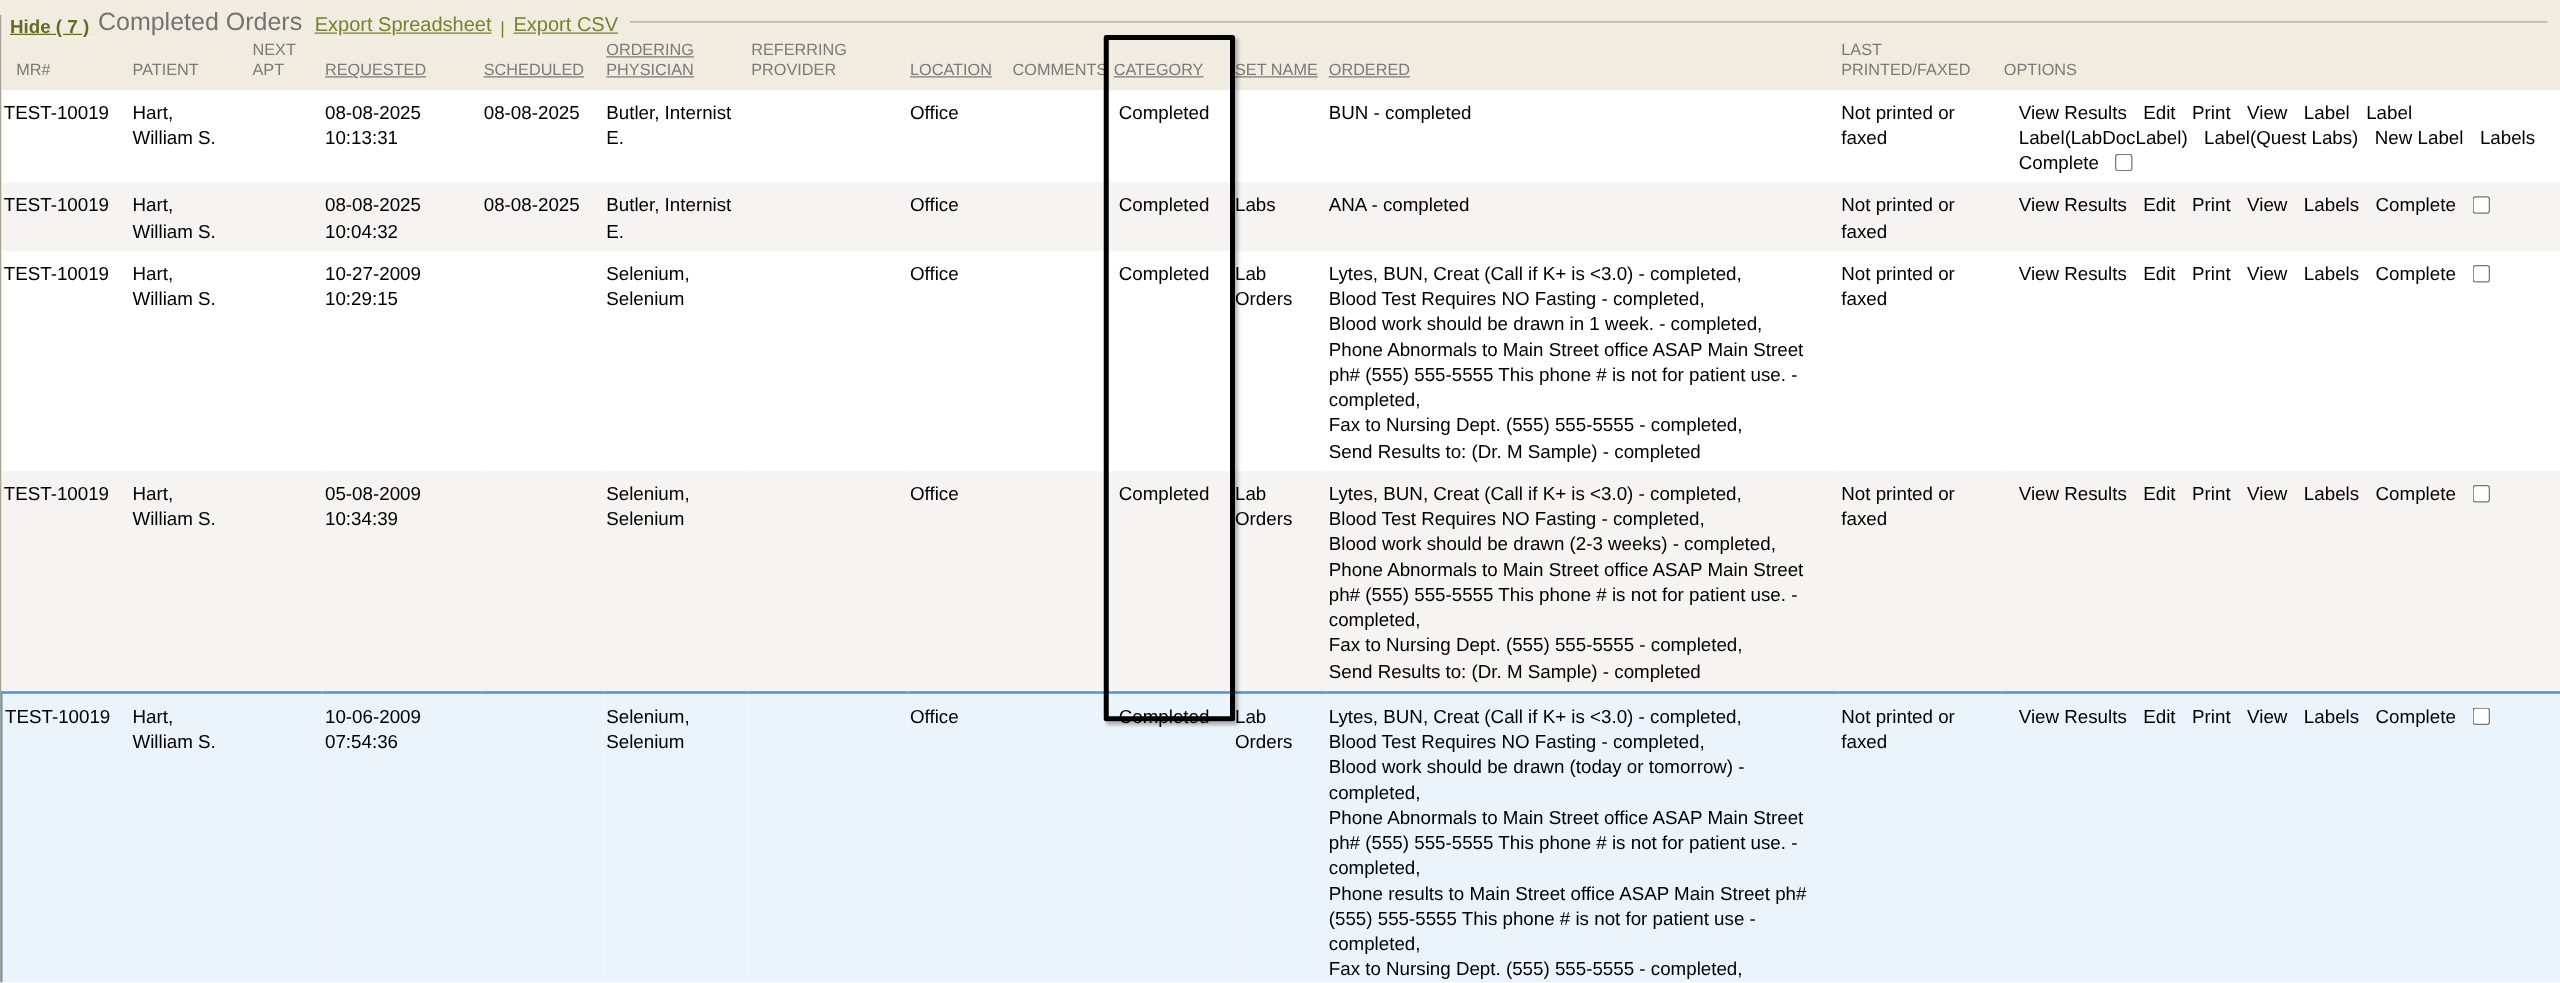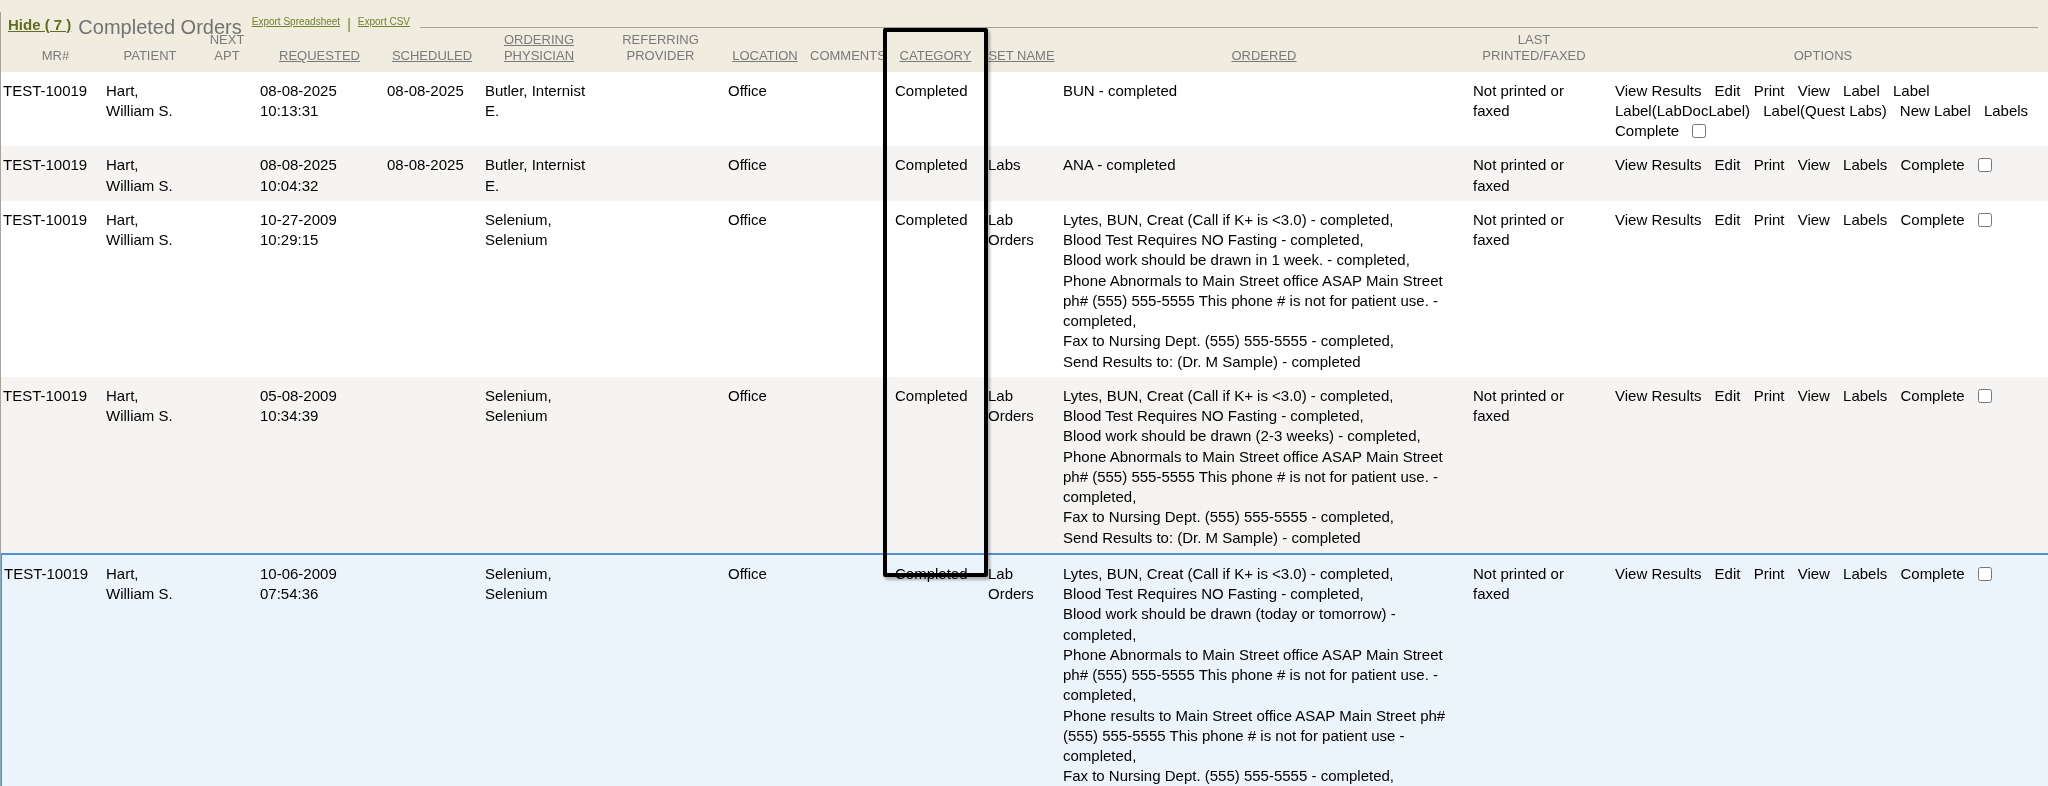--- a/index.html
+++ b/index.html
@@ -8,40 +8,40 @@
   #screen {
     position:relative; width:2048px; height:786px; overflow:hidden; background:#fff;
   }
   
   #screen::before {
     content:""; position:absolute; left:0; top:12px; bottom:0; width:1px;
     background:#a9a294; z-index:5;
   }
   
   .legend {
-    display:flex; align-items:flex-start; background:#f0ecdf;
-    height:30px; padding:16px 6px 0 8px; white-space:nowrap;
+    display:flex; align-items:flex-end; background:#f0ecdf;
+    height:30px; padding:6px 6px 0 8px; white-space:nowrap;
   }
   .hide-link {
     font-size:15px; font-weight:bold; color:#5f6e22; text-decoration:underline;
     cursor:pointer; margin-right:7px;
   }
   .panel-title { font-size:20px; color:#737373; margin-right:10px; }
   .export-link {
-    font-size:10px; color:#72832d; text-decoration:underline; cursor:pointer;
+    font-size:16px; color:#72832d; text-decoration:underline; cursor:pointer;
   }
   .legend .sep { font-size:14px; color:#72832d; margin:0 7px; }
   .legend-rule {
     flex:1 1 auto; border-top:1px solid #a9a294; align-self:flex-start;
     margin-top:11px; margin-left:10px; margin-right:4px;
   }
   
   table { border-collapse:collapse; table-layout:fixed; width:2048px; }
   thead th {
-    background:#f0ecdf; vertical-align:bottom; text-align:center;
+    background:#f0ecdf; vertical-align:bottom; text-align:left;
     font-weight:normal; font-size:13px; color:#7a7a7a;
     padding:2px 6px 7px 2px; line-height:1.25;
   }
   thead th:first-child { padding-left:12px; }
   thead th.sortable { text-decoration:underline; cursor:pointer; }
   td {
     vertical-align:top; font-size:15px; color:#000;
     padding:9px 10px 5px 2px; line-height:1.35; word-wrap:break-word;
   }
   td:first-child { }

